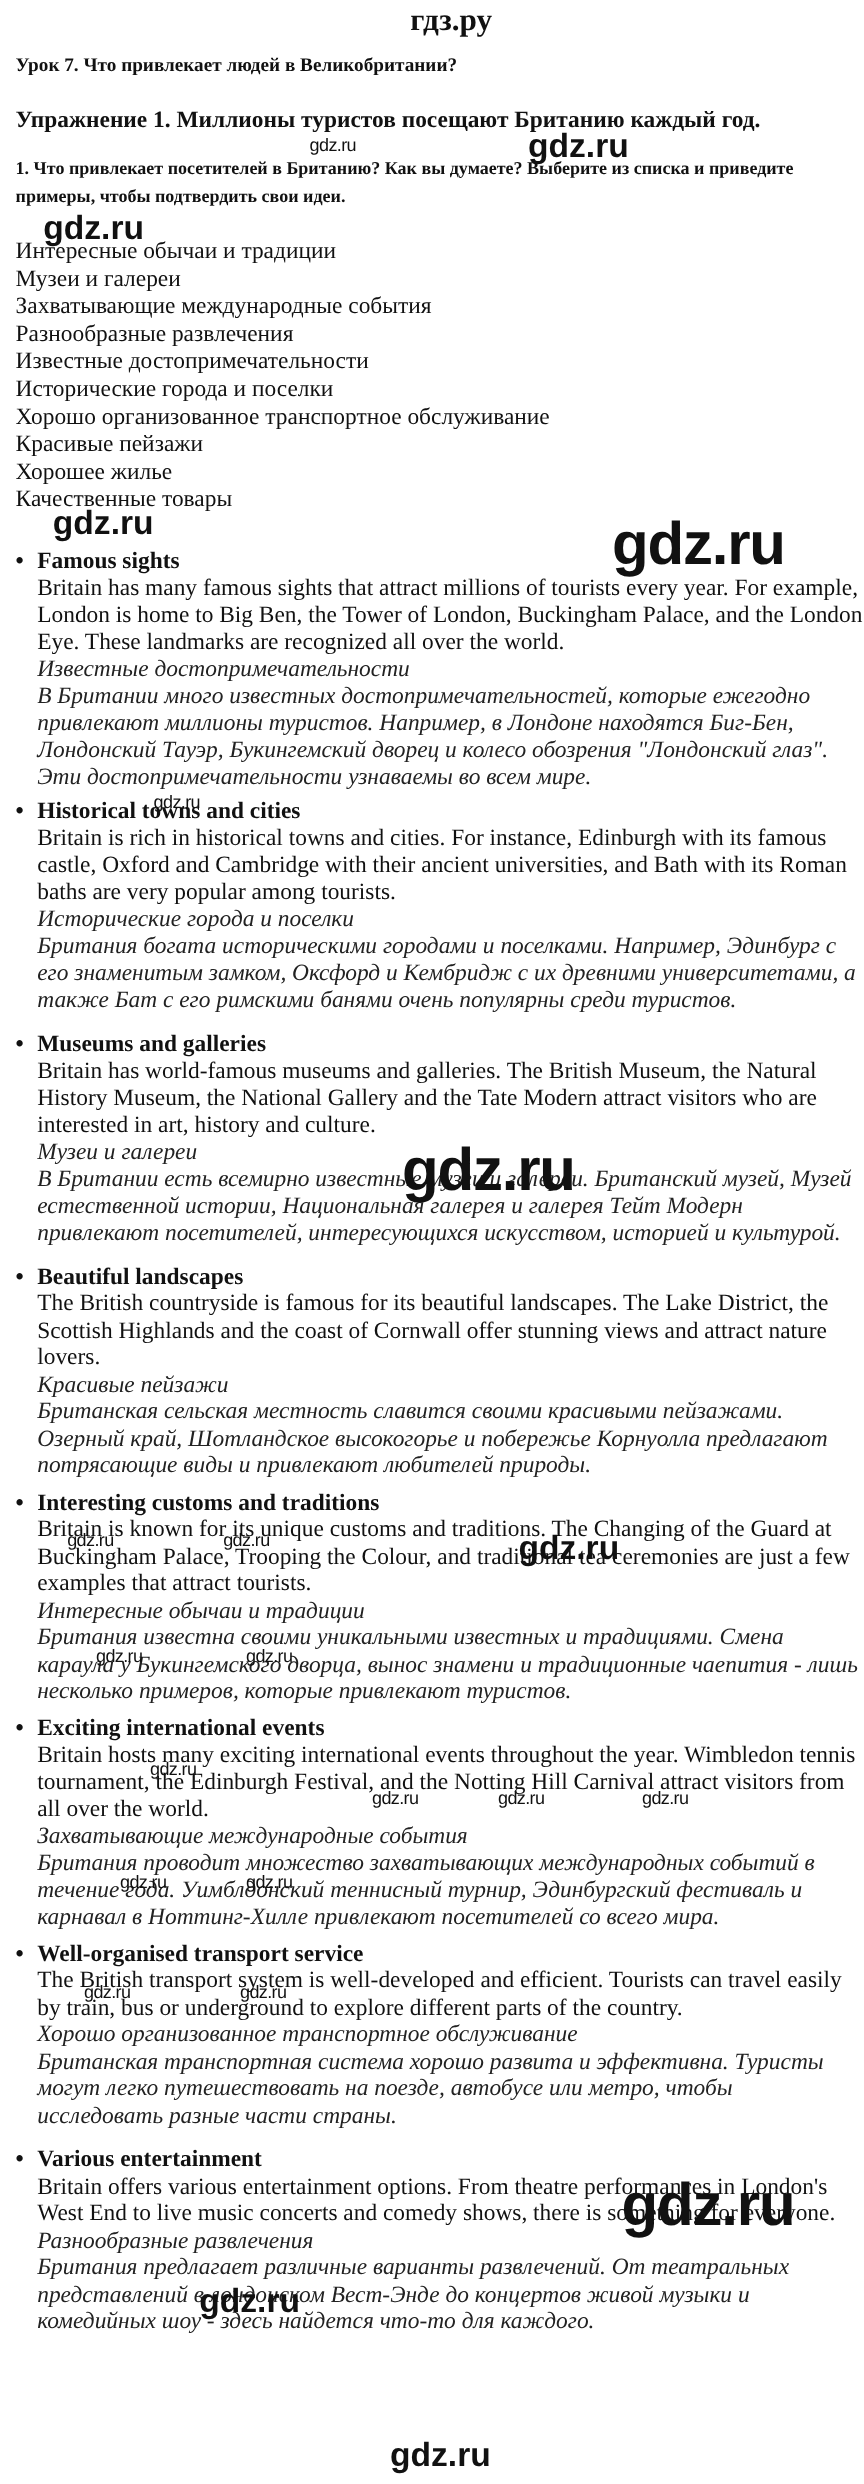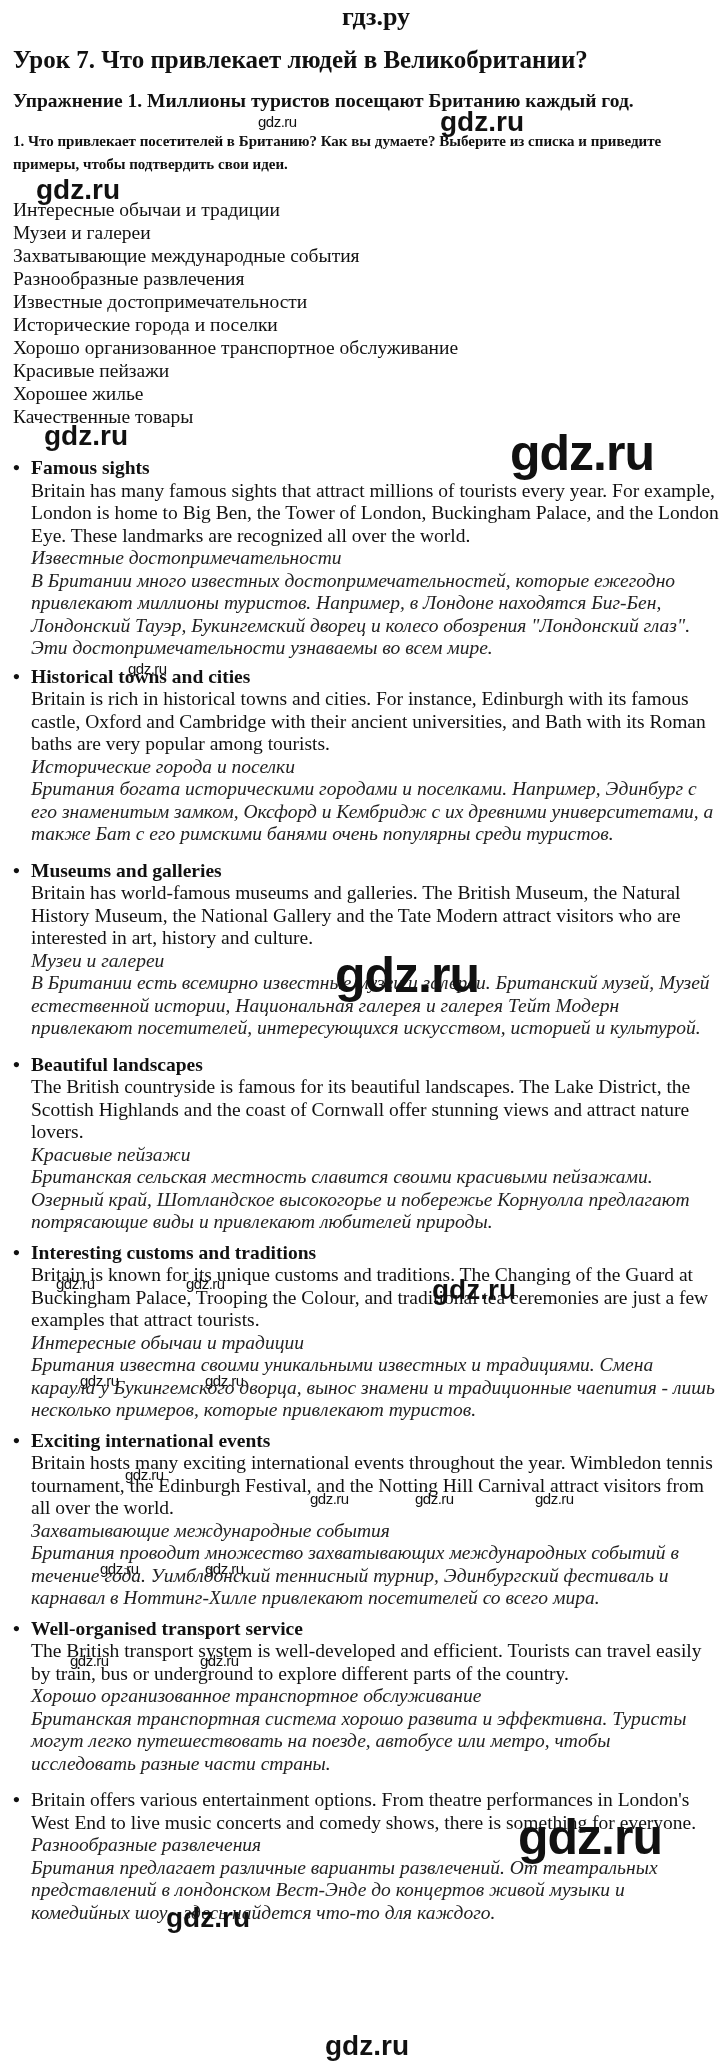--- a/index.html
+++ b/index.html
@@ -1,18 +1,18 @@
 <!DOCTYPE html>
 <html><head>
 <meta charset="utf-8">
 <style>
   html, body { margin: 0; padding: 0; background: #ffffff; }
   body { width: 720px; height: 2070px; position: relative; overflow: hidden; color: #111; font-family: "Liberation Serif", serif; }
   .site-header { position: absolute; top: 2px; left: 16px; width: 720px; text-align: center; font-family: Liberation Serif, serif; font-weight: bold; font-size: 26px; color: #111; }
-  .lesson-title { position: absolute; left: 13px; top: 46px; font-weight: bold; font-size: 25px; }
+  .lesson-title { position: absolute; left: 13px; top: 46px; font-weight: bold; font-size: 16px; }
   .exercise-title { position: absolute; left: 13px; top: 90px; font-weight: bold; font-size: 19.5px; text-align: center; }
   .task { position: absolute; left: 13px; top: 130px; width: 700px; font-weight: bold; font-size: 15px; line-height: 23px; }
   .options { position: absolute; left: 13px; top: 198px; font-size: 19.5px; line-height: 23px; }
   .options div { white-space: nowrap; }
   .sections { position: absolute; left: 0; top: 457px; width: 720px; }
   .section { position: relative; padding-left: 31px; font-size: 19.5px; line-height: 22.5px; margin-bottom: 4px; }
   .section .bullet { position: absolute; left: 13px; top: 0; font-weight: bold; }
   .section .heading { font-weight: bold; }
   .section .it { font-style: italic; color: #222; }
   .section p { margin: 0; }
@@ -89,20 +89,21 @@
   </div>
   <div class="section" style="margin-bottom:14px">
     <span class="bullet">•</span>
     <p class="heading">Well-organised transport service</p>
     <p>The British transport system is well-developed and efficient. Tourists can travel easily by train, bus or underground to explore different parts of the country.</p>
     <p class="it">Хорошо организованное транспортное обслуживание</p>
     <p class="it">Британская транспортная система хорошо развита и эффективна. Туристы могут легко путешествовать на поезде, автобусе или метро, чтобы исследовать разные части страны.</p>
   </div>
   <div class="section">
     <span class="bullet">•</span>
+    <p class="heading">Various entertainment</p>
     <p>Britain offers various entertainment options. From theatre performances in London's West End to live music concerts and comedy shows, there is something for everyone.</p>
     <p class="it">Разнообразные развлечения</p>
     <p class="it">Британия предлагает различные варианты развлечений. От театральных представлений в лондонском Вест-Энде до концертов живой музыки и комедийных шоу - здесь найдется что-то для каждого.</p>
   </div>
 </div>
 
 <span class="wm wm-s" style="left:258px;top:113px">gdz.ru</span>
 <span class="wm wm-m" style="left:440px;top:106px">gdz.ru</span>
 <span class="wm wm-m" style="left:36px;top:174px">gdz.ru</span>
 <span class="wm wm-m" style="left:44px;top:420px">gdz.ru</span>

